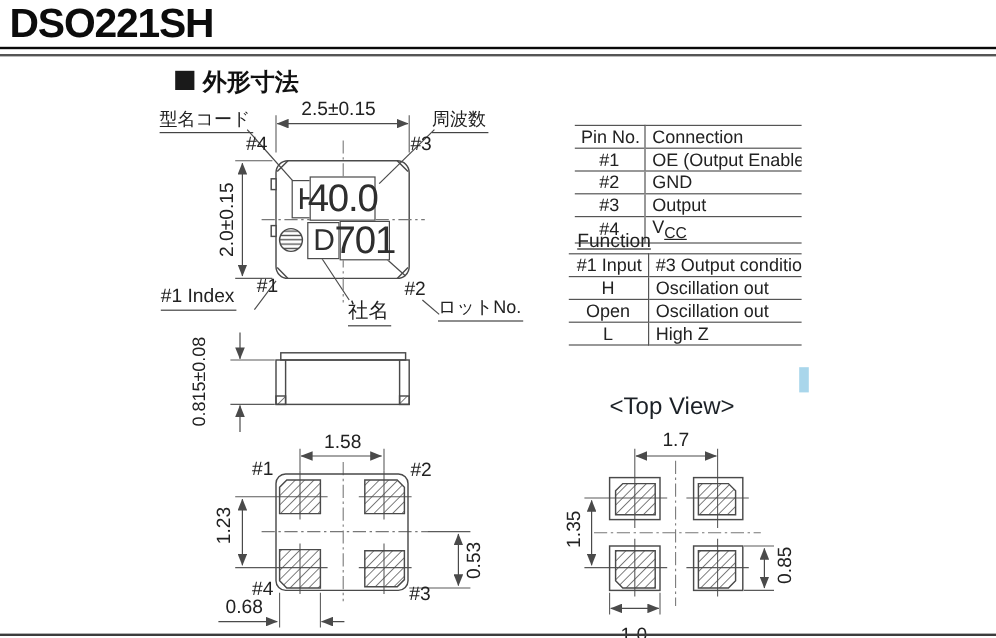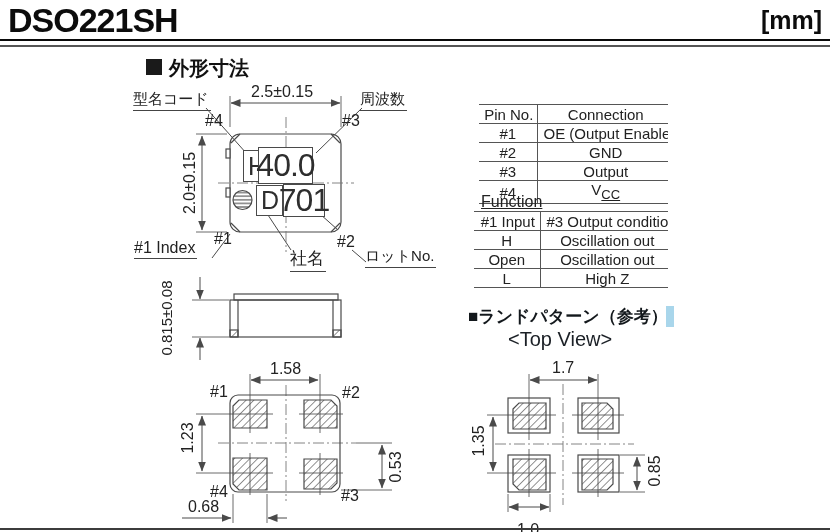--- a/index.html
+++ b/index.html
@@ -21,21 +21,21 @@
   .mark-box{border:1.3px solid #4a4a4a;display:flex;align-items:center;justify-content:center;
             color:#2e2e2e;letter-spacing:-1px;background:#fff;}
   svg{position:absolute;left:0;top:0;pointer-events:none;}
   
   .tbl-title{font-size:16px;color:#222;}
   table.dtable{border-collapse:collapse;font-size:15px;color:#222;table-layout:fixed;}
   table.dtable td{height:18px;padding:0;line-height:17px;border-top:1px solid #555;overflow:hidden;}
   table.dtable tr:last-child td{border-bottom:1px solid #555;}
   table.dtable td.c1{border-right:1px solid #555;text-align:center;}
   table.dtable td.c1h{border-right:1px solid #555;text-align:center;padding-left:2px;}
-  table.dtable td.c2{text-align:center;padding-left:6px;}
+  table.dtable td.c2{text-align:left;padding-left:6px;}
   sub.cc{font-size:13px;text-decoration:underline;}
   #land-heading{left:468px;top:305px;font-size:17px;font-weight:bold;color:#13181c;}
   #land-cursor{left:666px;top:306px;width:8px;height:21px;}
   #top-view-label{left:508px;top:328px;font-size:20px;color:#1b2026;}
   .footer-line{left:0;top:528px;width:830px;height:2px;background:#3c3c3c;}
 </style>
 </head>
 <body>
 
 <div id="page">
@@ -153,21 +153,20 @@
       <rect x="508" y="455" width="42" height="37"></rect>
       <rect x="578" y="455" width="41" height="37"></rect>
       <path d="M513,409 L519,403 L546,403 L546,429 L513,429 Z" fill="url(#dpat)"></path>
       <path d="M582,403 L607,403 L613,409 L613,429 L582,429 Z" fill="url(#dpat)"></path>
       <path d="M513,459 L546,459 L546,490 L519,490 L513,484 Z" fill="url(#dpat)"></path>
       <path d="M582,459 L613,459 L613,484 L607,490 L582,490 Z" fill="url(#dpat)"></path>
     </g>
   </svg>
 
   <div class="abs" id="title">DSO221SH</div>
-  <div class="abs" id="unit">[mm]</div>
   <div class="abs rule1"></div>
   <div class="abs rule2"></div>
 
   <div class="abs" id="sec-marker"></div>
   <div class="abs" id="sec-heading">外形寸法</div>
 
   <span class="abs lbl ul" style="left:133px;top:90px;">型名コード</span>
   <span class="abs dim" style="left:251px;top:83px;">2.5±0.15</span>
   <span class="abs lbl ul" style="left:360px;top:90px;">周波数</span>
   <span class="abs lbl16" style="left:205px;top:112px;">#4</span>
@@ -243,21 +242,20 @@
       <td class="c1">Open</td>
       <td class="c2">Oscillation out</td>
     </tr>
     <tr>
       <td class="c1">L</td>
       <td class="c2">High Z</td>
     </tr>
   </tbody>
     </table>
 
-  <div class="abs" id="land-heading">■ランドパターン（参考）</div>
   <div class="abs" id="land-cursor" style="background: rgb(169, 214, 235);"></div>
   <div class="abs" id="top-view-label">&lt;Top View&gt;</div>
   <span class="abs dim" style="left:552px;top:359px;">1.7</span>
   <span class="abs dim vdim" style="left:479px;top:441px;">1.35</span>
   <span class="abs dim vdim" style="left:655px;top:471px;">0.85</span>
   <span class="abs dim" style="left:517px;top:521px;">1.0</span>
 
   <div class="abs footer-line"></div>
 </div>
 

